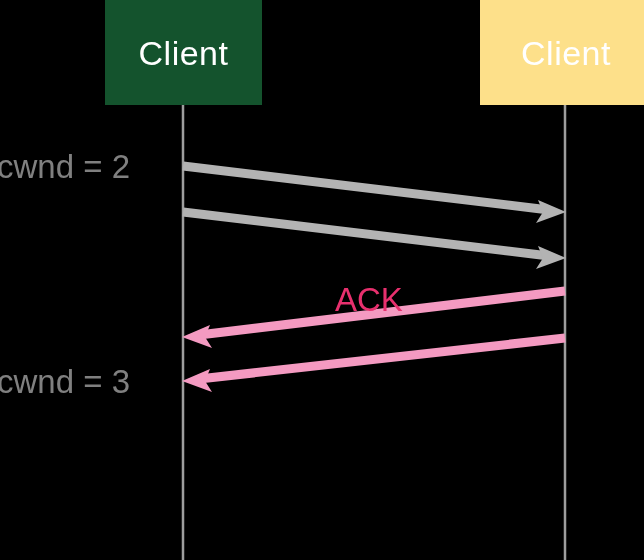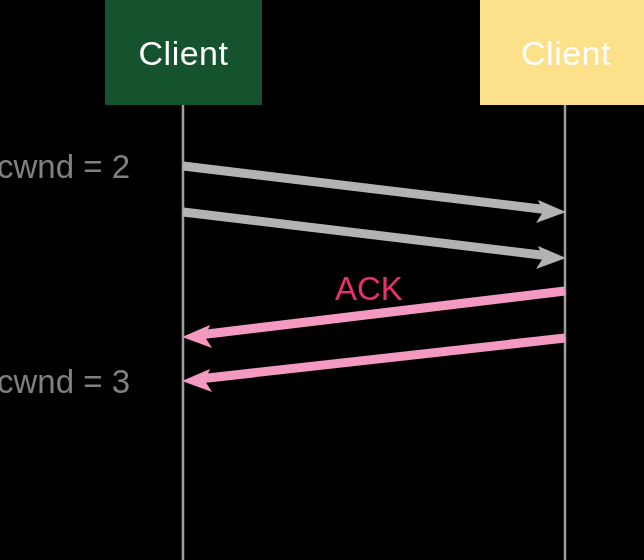--- a/index.html
+++ b/index.html
@@ -110,15 +110,15 @@
   </div>
 
   <div class="node-box" id="server-box" style="background: rgb(253, 224, 138); left: 480px; top: 0px; width: 172px; height: 105px;">
     <span class="node-label" style="color: rgb(255, 255, 255);">Client</span>
   </div>
 
   <div class="annotation" id="cwnd-label-1" style="color: rgb(128, 128, 128); left: -3px; top: 150px;">cwnd = 2</div>
 
   <div class="annotation" id="cwnd-label-2" style="color: rgb(128, 128, 128); left: -3px; top: 365px;">cwnd = 3</div>
 
-  <div class="annotation" id="ack-label" style="color: rgb(232, 48, 110); left: 335px; top: 272px;">ACK</div>
+  <div class="annotation" id="ack-label" style="color: rgb(232, 48, 110); left: 335px; top: 283px;">ACK</div>
 
 </div>
 
 </body></html>

